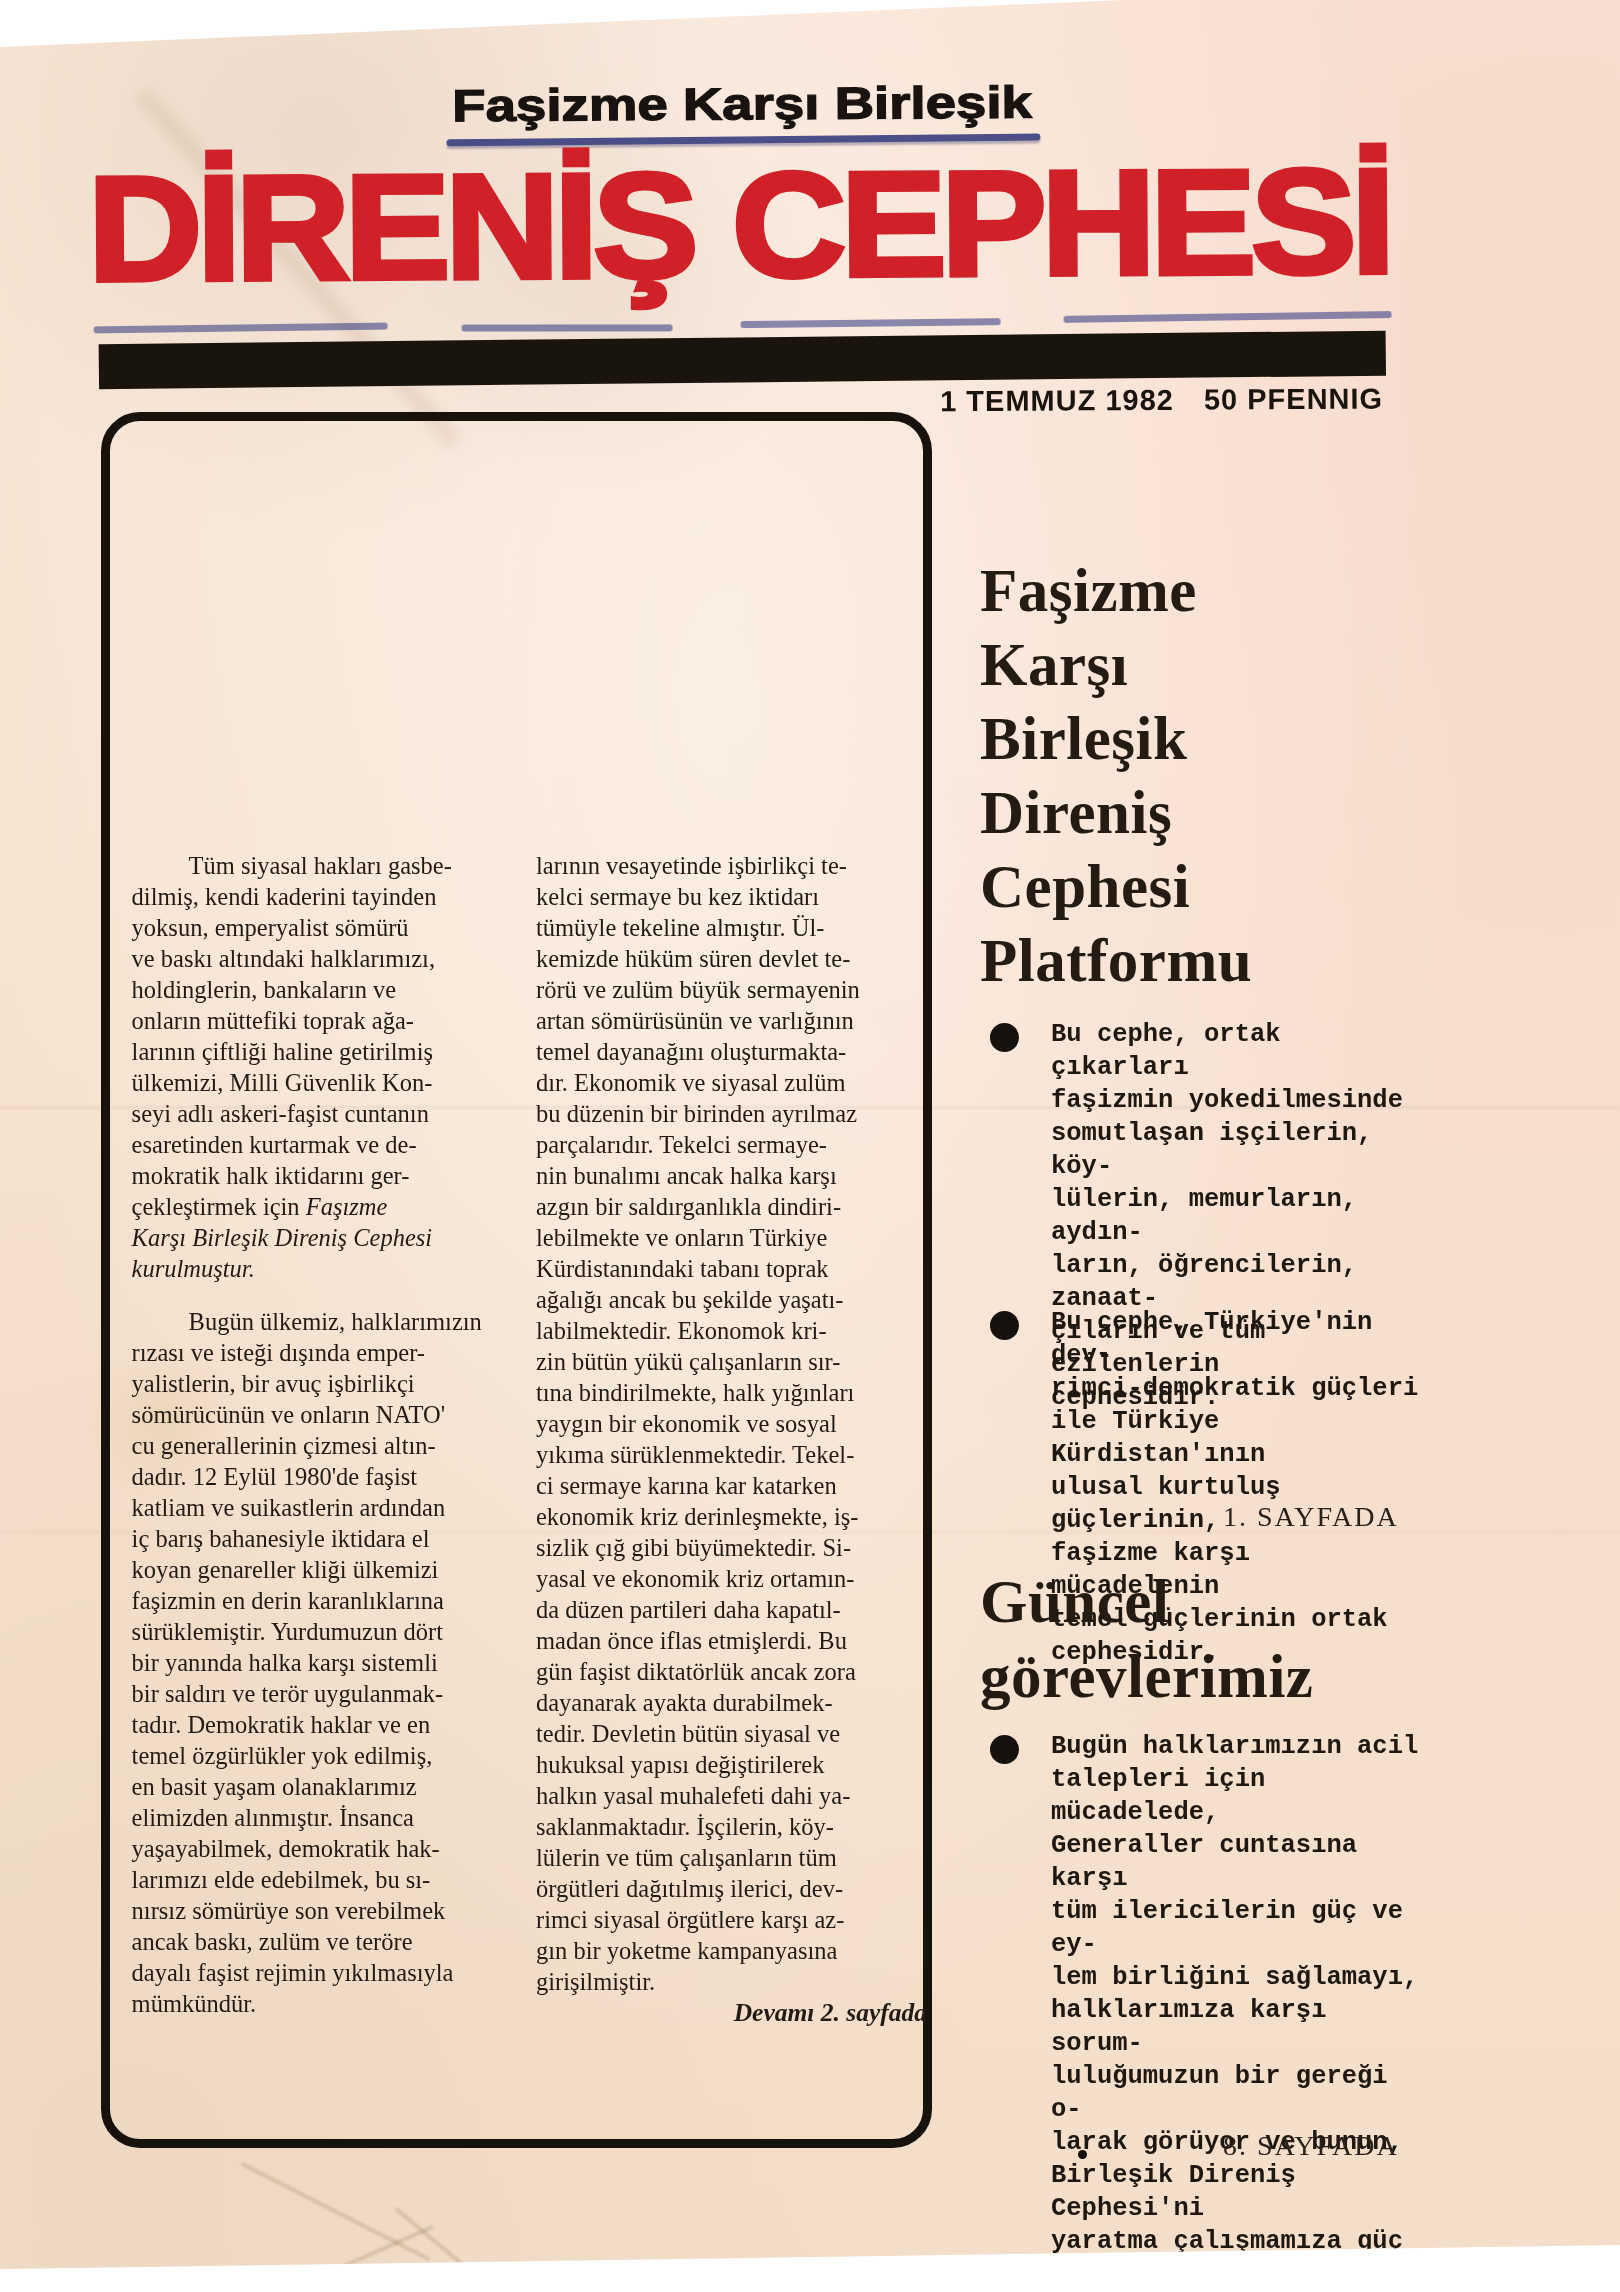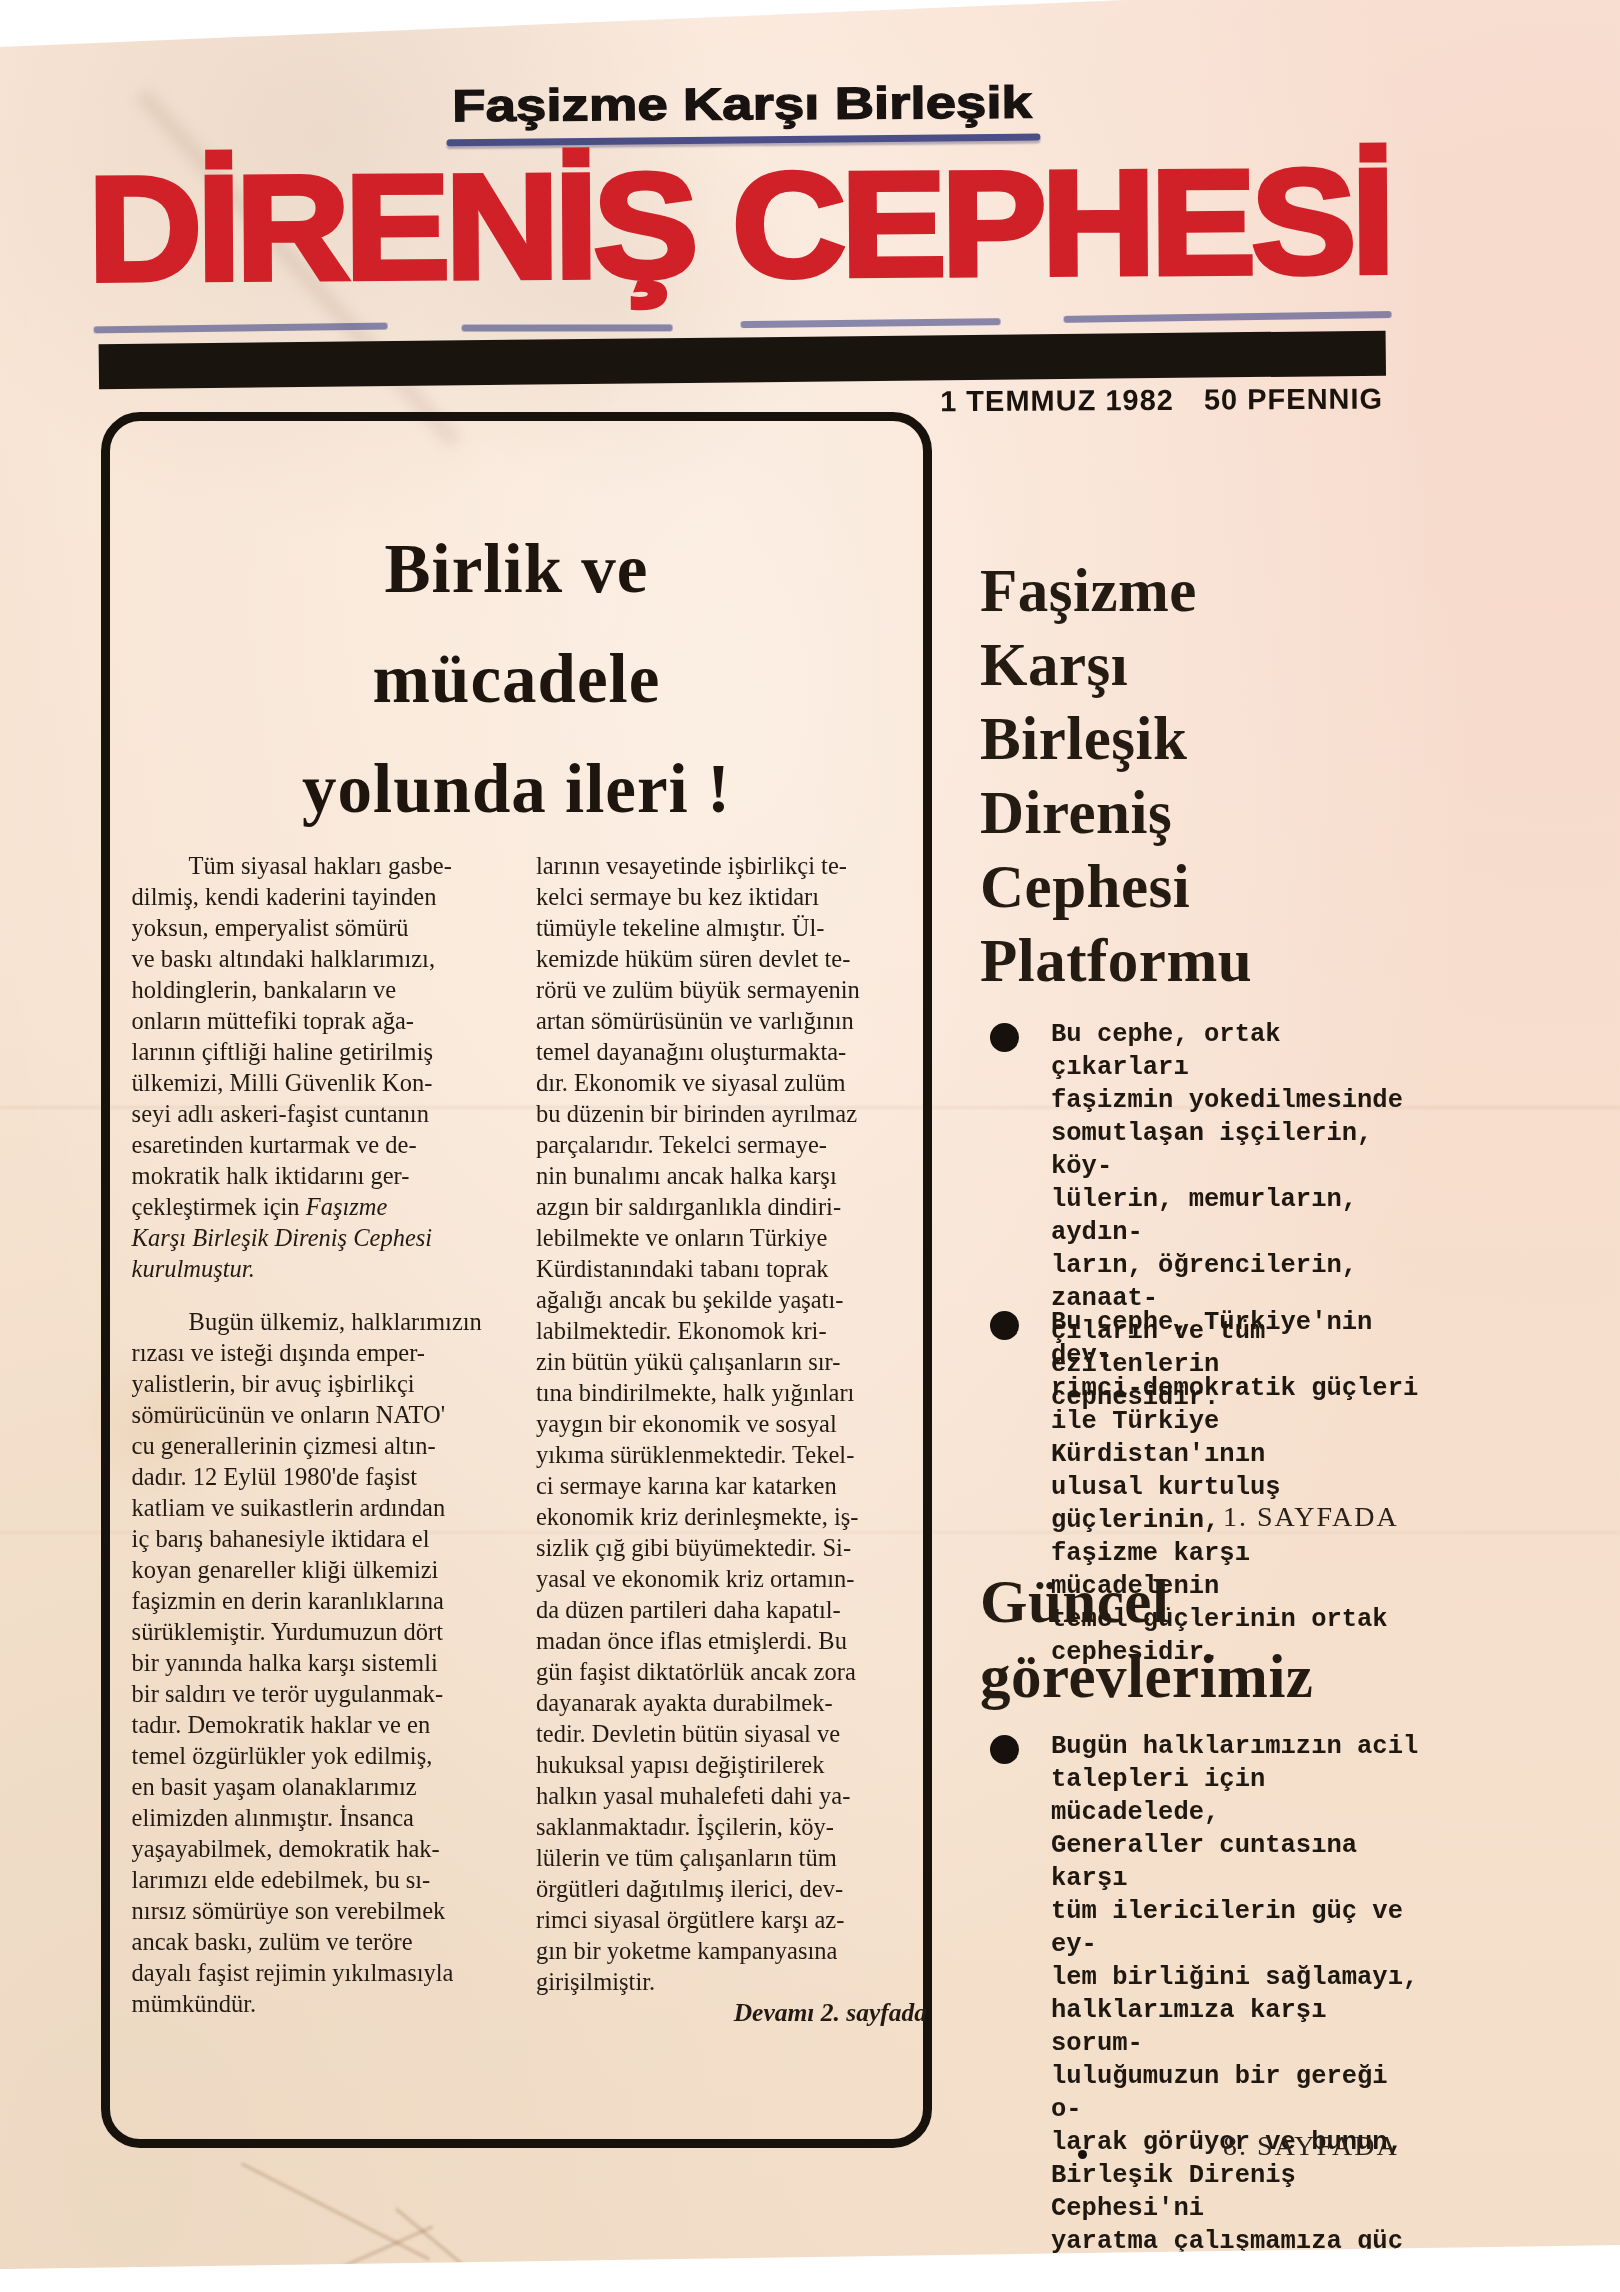--- a/index.html
+++ b/index.html
@@ -120,23 +120,20 @@
 
     <div class="divider-bar"></div>
 
     <div class="date-row">
       <span>1 TEMMUZ 1982</span>
       <span>50 PFENNIG</span>
     </div>
   </div>
 
   <div class="article-box">
-    <div class="lead-headline">Birlik ve
-mücadele
-yolunda ileri !</div>
 
     <div class="col col-1">
       <p class="indent"><span>Tüm siyasal hakları gasbe-
 dilmiş, kendi kaderini tayinden
 yoksun, emperyalist sömürü
 ve baskı altındaki halklarımızı,
 holdinglerin, bankaların ve
 onların müttefiki toprak ağa-
 larının çiftliği haline getirilmiş
 ülkemizi, Milli Güvenlik Kon-

